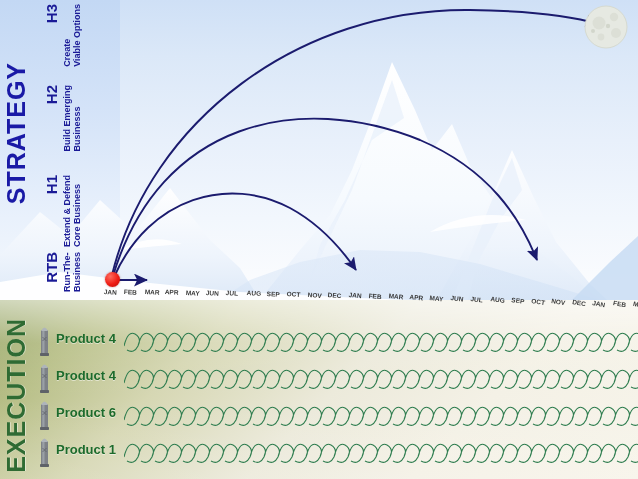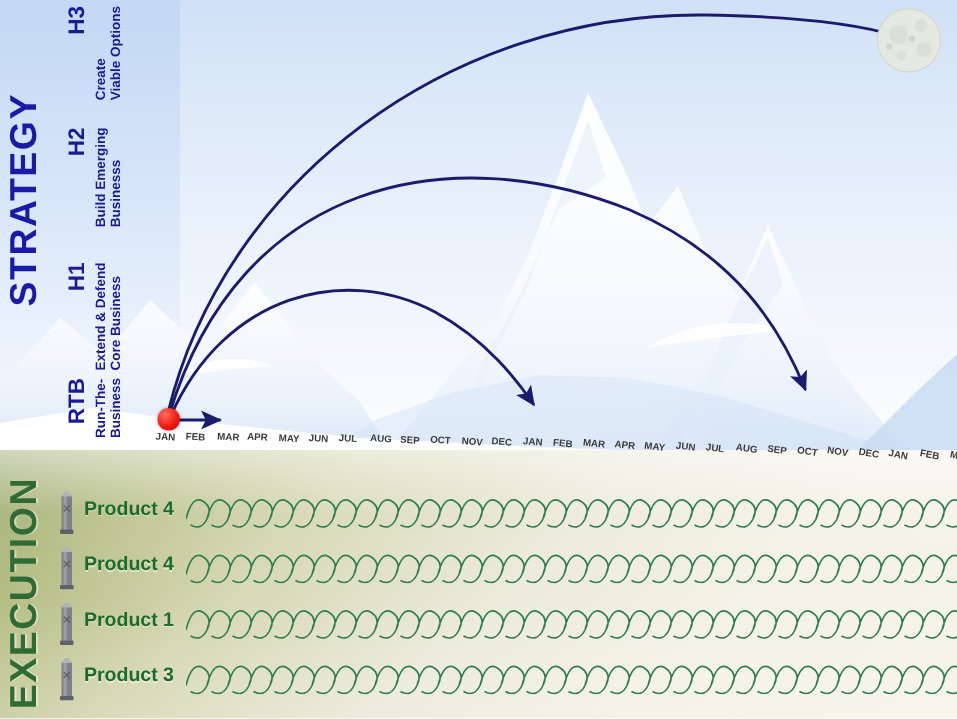--- a/index.html
+++ b/index.html
@@ -234,35 +234,35 @@
   </div>
 
   <div class="product-row" style="top:396px;">
     <svg class="rocket" viewBox="0 0 13 32">
       <rect x="3" y="6" width="7" height="24" rx="1" fill="#7e8288"></rect>
       <rect x="4.3" y="6" width="2.2" height="24" fill="#9aa0a6"></rect>
       <path d="M3,7 q3.5,-7 7,0 Z" fill="#aeb4ba"></path>
       <rect x="2" y="29" width="9" height="3" rx="0.8" fill="#5e6268"></rect>
       <path d="M4.5,13 l4,4 M8.5,13 l-4,4" stroke="#5e6268" stroke-width="0.8"></path>
     </svg>
+    <div class="product-label">Product 6</div>
+    <svg class="coil" viewBox="0 0 552 26" preserveAspectRatio="none" width="552">
+      <path d="M0,20 q4,-16 11,-12 q7,4 3,12 q-4,8 -11,4 M14,20 q4,-16 11,-12 q7,4 3,12 q-4,8 -11,4 M28,20 q4,-16 11,-12 q7,4 3,12 q-4,8 -11,4 M42,20 q4,-16 11,-12 q7,4 3,12 q-4,8 -11,4 M56,20 q4,-16 11,-12 q7,4 3,12 q-4,8 -11,4 M70,20 q4,-16 11,-12 q7,4 3,12 q-4,8 -11,4 M84,20 q4,-16 11,-12 q7,4 3,12 q-4,8 -11,4 M98,20 q4,-16 11,-12 q7,4 3,12 q-4,8 -11,4 M112,20 q4,-16 11,-12 q7,4 3,12 q-4,8 -11,4 M126,20 q4,-16 11,-12 q7,4 3,12 q-4,8 -11,4 M140,20 q4,-16 11,-12 q7,4 3,12 q-4,8 -11,4 M154,20 q4,-16 11,-12 q7,4 3,12 q-4,8 -11,4 M168,20 q4,-16 11,-12 q7,4 3,12 q-4,8 -11,4 M182,20 q4,-16 11,-12 q7,4 3,12 q-4,8 -11,4 M196,20 q4,-16 11,-12 q7,4 3,12 q-4,8 -11,4 M210,20 q4,-16 11,-12 q7,4 3,12 q-4,8 -11,4 M224,20 q4,-16 11,-12 q7,4 3,12 q-4,8 -11,4 M238,20 q4,-16 11,-12 q7,4 3,12 q-4,8 -11,4 M252,20 q4,-16 11,-12 q7,4 3,12 q-4,8 -11,4 M266,20 q4,-16 11,-12 q7,4 3,12 q-4,8 -11,4 M280,20 q4,-16 11,-12 q7,4 3,12 q-4,8 -11,4 M294,20 q4,-16 11,-12 q7,4 3,12 q-4,8 -11,4 M308,20 q4,-16 11,-12 q7,4 3,12 q-4,8 -11,4 M322,20 q4,-16 11,-12 q7,4 3,12 q-4,8 -11,4 M336,20 q4,-16 11,-12 q7,4 3,12 q-4,8 -11,4 M350,20 q4,-16 11,-12 q7,4 3,12 q-4,8 -11,4 M364,20 q4,-16 11,-12 q7,4 3,12 q-4,8 -11,4 M378,20 q4,-16 11,-12 q7,4 3,12 q-4,8 -11,4 M392,20 q4,-16 11,-12 q7,4 3,12 q-4,8 -11,4 M406,20 q4,-16 11,-12 q7,4 3,12 q-4,8 -11,4 M420,20 q4,-16 11,-12 q7,4 3,12 q-4,8 -11,4 M434,20 q4,-16 11,-12 q7,4 3,12 q-4,8 -11,4 M448,20 q4,-16 11,-12 q7,4 3,12 q-4,8 -11,4 M462,20 q4,-16 11,-12 q7,4 3,12 q-4,8 -11,4 M476,20 q4,-16 11,-12 q7,4 3,12 q-4,8 -11,4 M490,20 q4,-16 11,-12 q7,4 3,12 q-4,8 -11,4 M504,20 q4,-16 11,-12 q7,4 3,12 q-4,8 -11,4 M518,20 q4,-16 11,-12 q7,4 3,12 q-4,8 -11,4 M532,20 q4,-16 11,-12 q7,4 3,12 q-4,8 -11,4" stroke="#2e7d4f" stroke-width="1.1" fill="none"></path>
+    </svg>
+  </div>
+
+  <div class="product-row" style="top:433px;">
+    <svg class="rocket" viewBox="0 0 13 32">
+      <rect x="3" y="6" width="7" height="24" rx="1" fill="#7e8288"></rect>
+      <rect x="4.3" y="6" width="2.2" height="24" fill="#9aa0a6"></rect>
+      <path d="M3,7 q3.5,-7 7,0 Z" fill="#aeb4ba"></path>
+      <rect x="2" y="29" width="9" height="3" rx="0.8" fill="#5e6268"></rect>
+      <path d="M4.5,13 l4,4 M8.5,13 l-4,4" stroke="#5e6268" stroke-width="0.8"></path>
+    </svg>
     <div class="product-label">Product 1</div>
-    <svg class="coil" viewBox="0 0 552 26" preserveAspectRatio="none" width="552">
-      <path d="M0,20 q4,-16 11,-12 q7,4 3,12 q-4,8 -11,4 M14,20 q4,-16 11,-12 q7,4 3,12 q-4,8 -11,4 M28,20 q4,-16 11,-12 q7,4 3,12 q-4,8 -11,4 M42,20 q4,-16 11,-12 q7,4 3,12 q-4,8 -11,4 M56,20 q4,-16 11,-12 q7,4 3,12 q-4,8 -11,4 M70,20 q4,-16 11,-12 q7,4 3,12 q-4,8 -11,4 M84,20 q4,-16 11,-12 q7,4 3,12 q-4,8 -11,4 M98,20 q4,-16 11,-12 q7,4 3,12 q-4,8 -11,4 M112,20 q4,-16 11,-12 q7,4 3,12 q-4,8 -11,4 M126,20 q4,-16 11,-12 q7,4 3,12 q-4,8 -11,4 M140,20 q4,-16 11,-12 q7,4 3,12 q-4,8 -11,4 M154,20 q4,-16 11,-12 q7,4 3,12 q-4,8 -11,4 M168,20 q4,-16 11,-12 q7,4 3,12 q-4,8 -11,4 M182,20 q4,-16 11,-12 q7,4 3,12 q-4,8 -11,4 M196,20 q4,-16 11,-12 q7,4 3,12 q-4,8 -11,4 M210,20 q4,-16 11,-12 q7,4 3,12 q-4,8 -11,4 M224,20 q4,-16 11,-12 q7,4 3,12 q-4,8 -11,4 M238,20 q4,-16 11,-12 q7,4 3,12 q-4,8 -11,4 M252,20 q4,-16 11,-12 q7,4 3,12 q-4,8 -11,4 M266,20 q4,-16 11,-12 q7,4 3,12 q-4,8 -11,4 M280,20 q4,-16 11,-12 q7,4 3,12 q-4,8 -11,4 M294,20 q4,-16 11,-12 q7,4 3,12 q-4,8 -11,4 M308,20 q4,-16 11,-12 q7,4 3,12 q-4,8 -11,4 M322,20 q4,-16 11,-12 q7,4 3,12 q-4,8 -11,4 M336,20 q4,-16 11,-12 q7,4 3,12 q-4,8 -11,4 M350,20 q4,-16 11,-12 q7,4 3,12 q-4,8 -11,4 M364,20 q4,-16 11,-12 q7,4 3,12 q-4,8 -11,4 M378,20 q4,-16 11,-12 q7,4 3,12 q-4,8 -11,4 M392,20 q4,-16 11,-12 q7,4 3,12 q-4,8 -11,4 M406,20 q4,-16 11,-12 q7,4 3,12 q-4,8 -11,4 M420,20 q4,-16 11,-12 q7,4 3,12 q-4,8 -11,4 M434,20 q4,-16 11,-12 q7,4 3,12 q-4,8 -11,4 M448,20 q4,-16 11,-12 q7,4 3,12 q-4,8 -11,4 M462,20 q4,-16 11,-12 q7,4 3,12 q-4,8 -11,4 M476,20 q4,-16 11,-12 q7,4 3,12 q-4,8 -11,4 M490,20 q4,-16 11,-12 q7,4 3,12 q-4,8 -11,4 M504,20 q4,-16 11,-12 q7,4 3,12 q-4,8 -11,4 M518,20 q4,-16 11,-12 q7,4 3,12 q-4,8 -11,4 M532,20 q4,-16 11,-12 q7,4 3,12 q-4,8 -11,4" stroke="#2e7d4f" stroke-width="1.1" fill="none"></path>
-    </svg>
-  </div>
-
-  <div class="product-row" style="top:433px;">
-    <svg class="rocket" viewBox="0 0 13 32">
-      <rect x="3" y="6" width="7" height="24" rx="1" fill="#7e8288"></rect>
-      <rect x="4.3" y="6" width="2.2" height="24" fill="#9aa0a6"></rect>
-      <path d="M3,7 q3.5,-7 7,0 Z" fill="#aeb4ba"></path>
-      <rect x="2" y="29" width="9" height="3" rx="0.8" fill="#5e6268"></rect>
-      <path d="M4.5,13 l4,4 M8.5,13 l-4,4" stroke="#5e6268" stroke-width="0.8"></path>
-    </svg>
-    <div class="product-label">Product 3</div>
     <svg class="coil" viewBox="0 0 552 26" preserveAspectRatio="none" width="552">
       <path d="M0,20 q4,-16 11,-12 q7,4 3,12 q-4,8 -11,4 M14,20 q4,-16 11,-12 q7,4 3,12 q-4,8 -11,4 M28,20 q4,-16 11,-12 q7,4 3,12 q-4,8 -11,4 M42,20 q4,-16 11,-12 q7,4 3,12 q-4,8 -11,4 M56,20 q4,-16 11,-12 q7,4 3,12 q-4,8 -11,4 M70,20 q4,-16 11,-12 q7,4 3,12 q-4,8 -11,4 M84,20 q4,-16 11,-12 q7,4 3,12 q-4,8 -11,4 M98,20 q4,-16 11,-12 q7,4 3,12 q-4,8 -11,4 M112,20 q4,-16 11,-12 q7,4 3,12 q-4,8 -11,4 M126,20 q4,-16 11,-12 q7,4 3,12 q-4,8 -11,4 M140,20 q4,-16 11,-12 q7,4 3,12 q-4,8 -11,4 M154,20 q4,-16 11,-12 q7,4 3,12 q-4,8 -11,4 M168,20 q4,-16 11,-12 q7,4 3,12 q-4,8 -11,4 M182,20 q4,-16 11,-12 q7,4 3,12 q-4,8 -11,4 M196,20 q4,-16 11,-12 q7,4 3,12 q-4,8 -11,4 M210,20 q4,-16 11,-12 q7,4 3,12 q-4,8 -11,4 M224,20 q4,-16 11,-12 q7,4 3,12 q-4,8 -11,4 M238,20 q4,-16 11,-12 q7,4 3,12 q-4,8 -11,4 M252,20 q4,-16 11,-12 q7,4 3,12 q-4,8 -11,4 M266,20 q4,-16 11,-12 q7,4 3,12 q-4,8 -11,4 M280,20 q4,-16 11,-12 q7,4 3,12 q-4,8 -11,4 M294,20 q4,-16 11,-12 q7,4 3,12 q-4,8 -11,4 M308,20 q4,-16 11,-12 q7,4 3,12 q-4,8 -11,4 M322,20 q4,-16 11,-12 q7,4 3,12 q-4,8 -11,4 M336,20 q4,-16 11,-12 q7,4 3,12 q-4,8 -11,4 M350,20 q4,-16 11,-12 q7,4 3,12 q-4,8 -11,4 M364,20 q4,-16 11,-12 q7,4 3,12 q-4,8 -11,4 M378,20 q4,-16 11,-12 q7,4 3,12 q-4,8 -11,4 M392,20 q4,-16 11,-12 q7,4 3,12 q-4,8 -11,4 M406,20 q4,-16 11,-12 q7,4 3,12 q-4,8 -11,4 M420,20 q4,-16 11,-12 q7,4 3,12 q-4,8 -11,4 M434,20 q4,-16 11,-12 q7,4 3,12 q-4,8 -11,4 M448,20 q4,-16 11,-12 q7,4 3,12 q-4,8 -11,4 M462,20 q4,-16 11,-12 q7,4 3,12 q-4,8 -11,4 M476,20 q4,-16 11,-12 q7,4 3,12 q-4,8 -11,4 M490,20 q4,-16 11,-12 q7,4 3,12 q-4,8 -11,4 M504,20 q4,-16 11,-12 q7,4 3,12 q-4,8 -11,4 M518,20 q4,-16 11,-12 q7,4 3,12 q-4,8 -11,4 M532,20 q4,-16 11,-12 q7,4 3,12 q-4,8 -11,4" stroke="#2e7d4f" stroke-width="1.1" fill="none"></path>
     </svg>
   </div>
 
   <div id="timeline">
       <div class="month" style="left: 104px; top: 288px; transform: rotate(3deg);">JAN</div>
       <div class="month" style="left: 124.385px; top: 288.065px; transform: rotate(3.02554deg);">FEB</div>
       <div class="month" style="left: 144.769px; top: 288.198px; transform: rotate(3.08895deg);">MAR</div>
       <div class="month" style="left: 165.154px; top: 288.379px; transform: rotate(3.18455deg);">APR</div>

